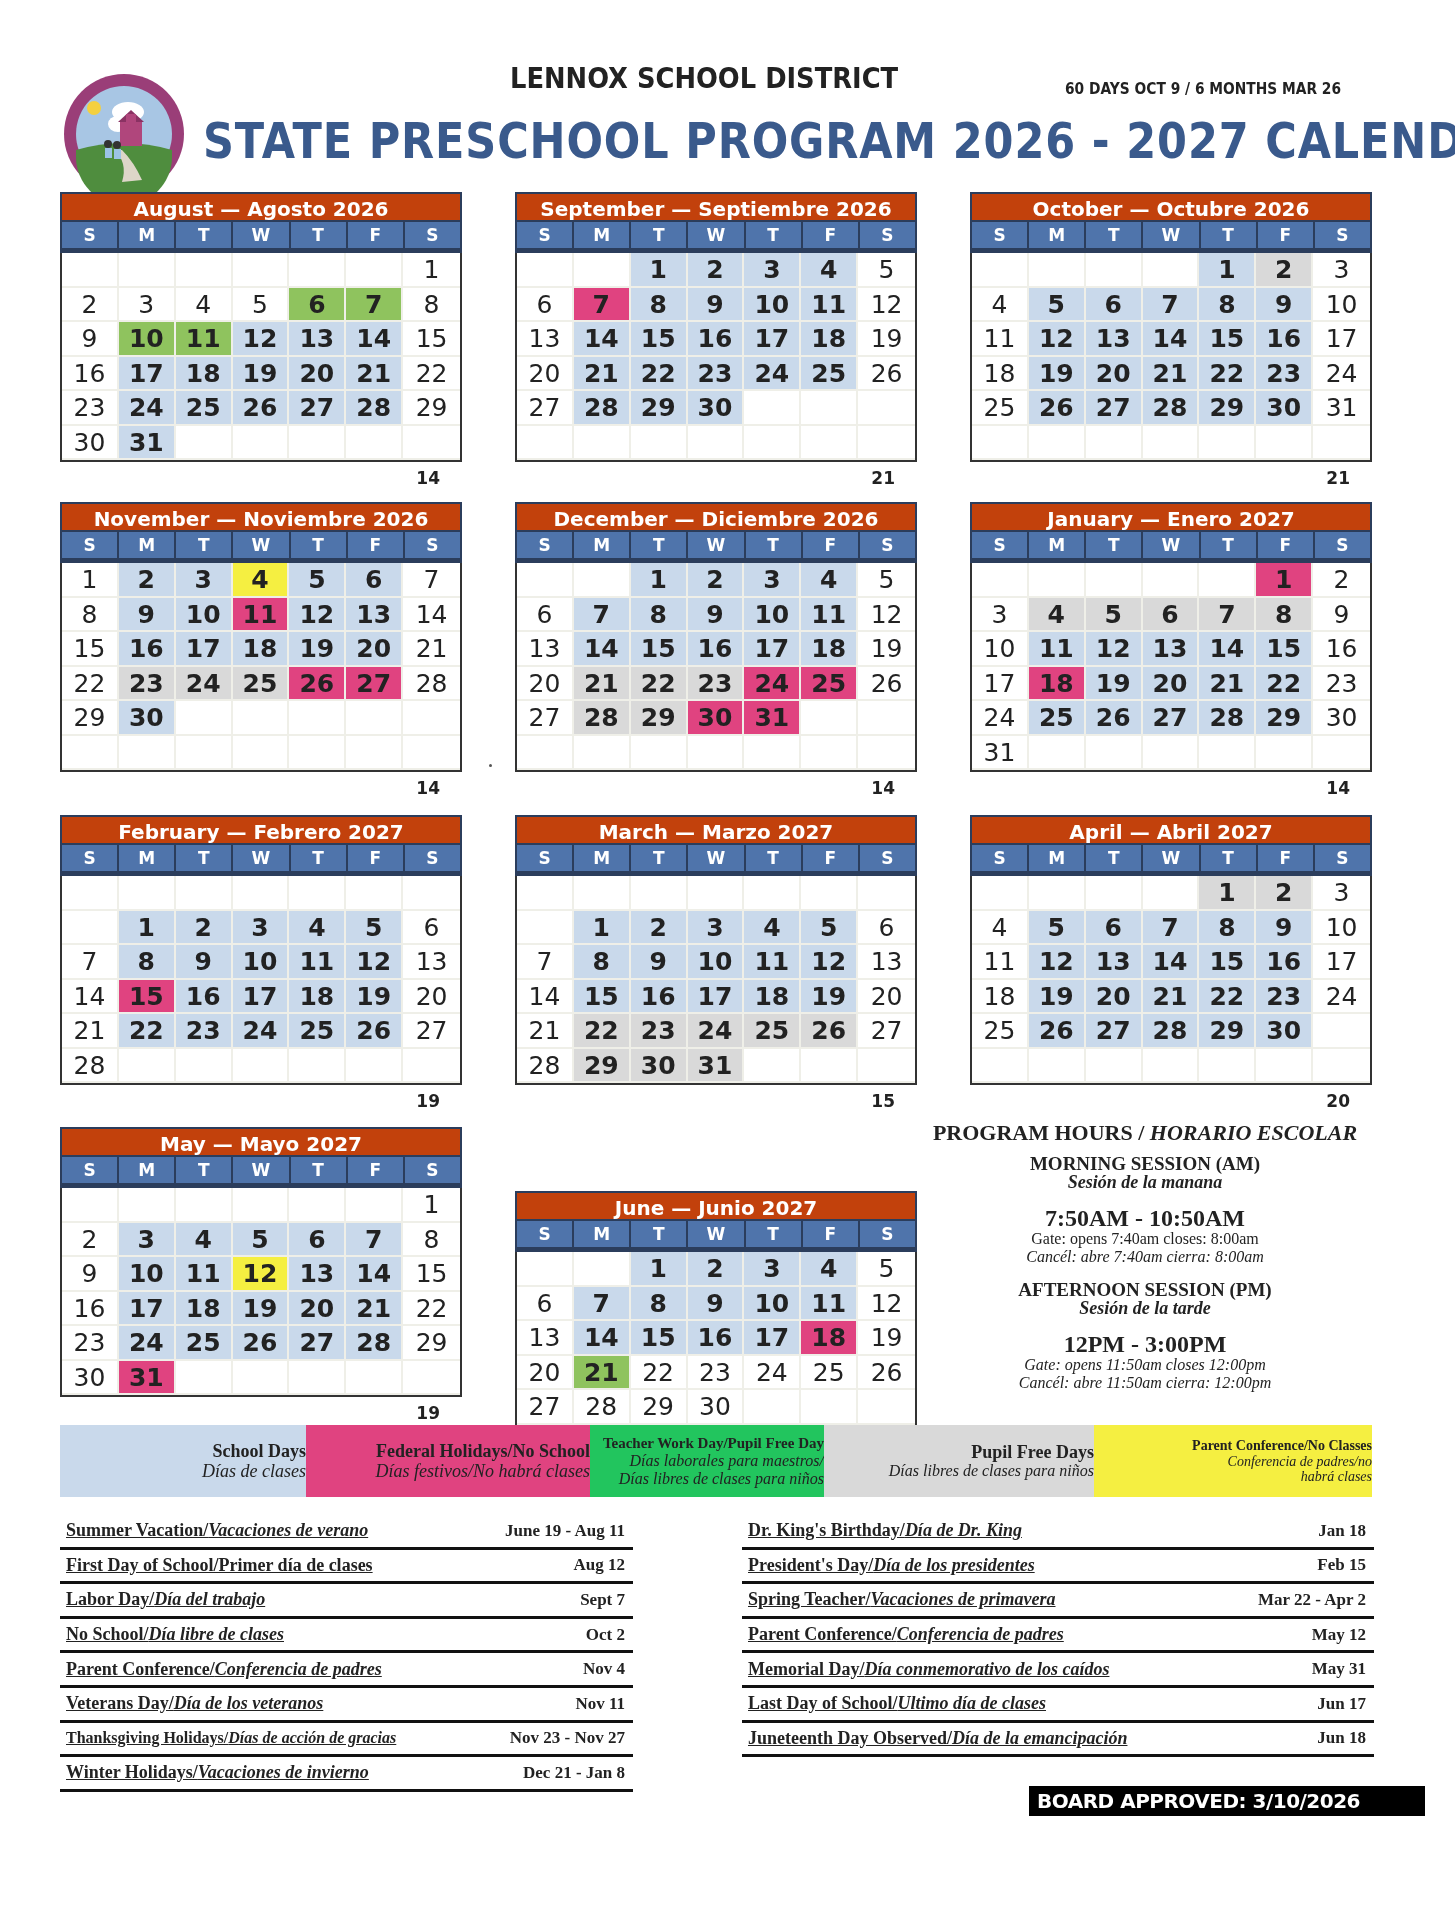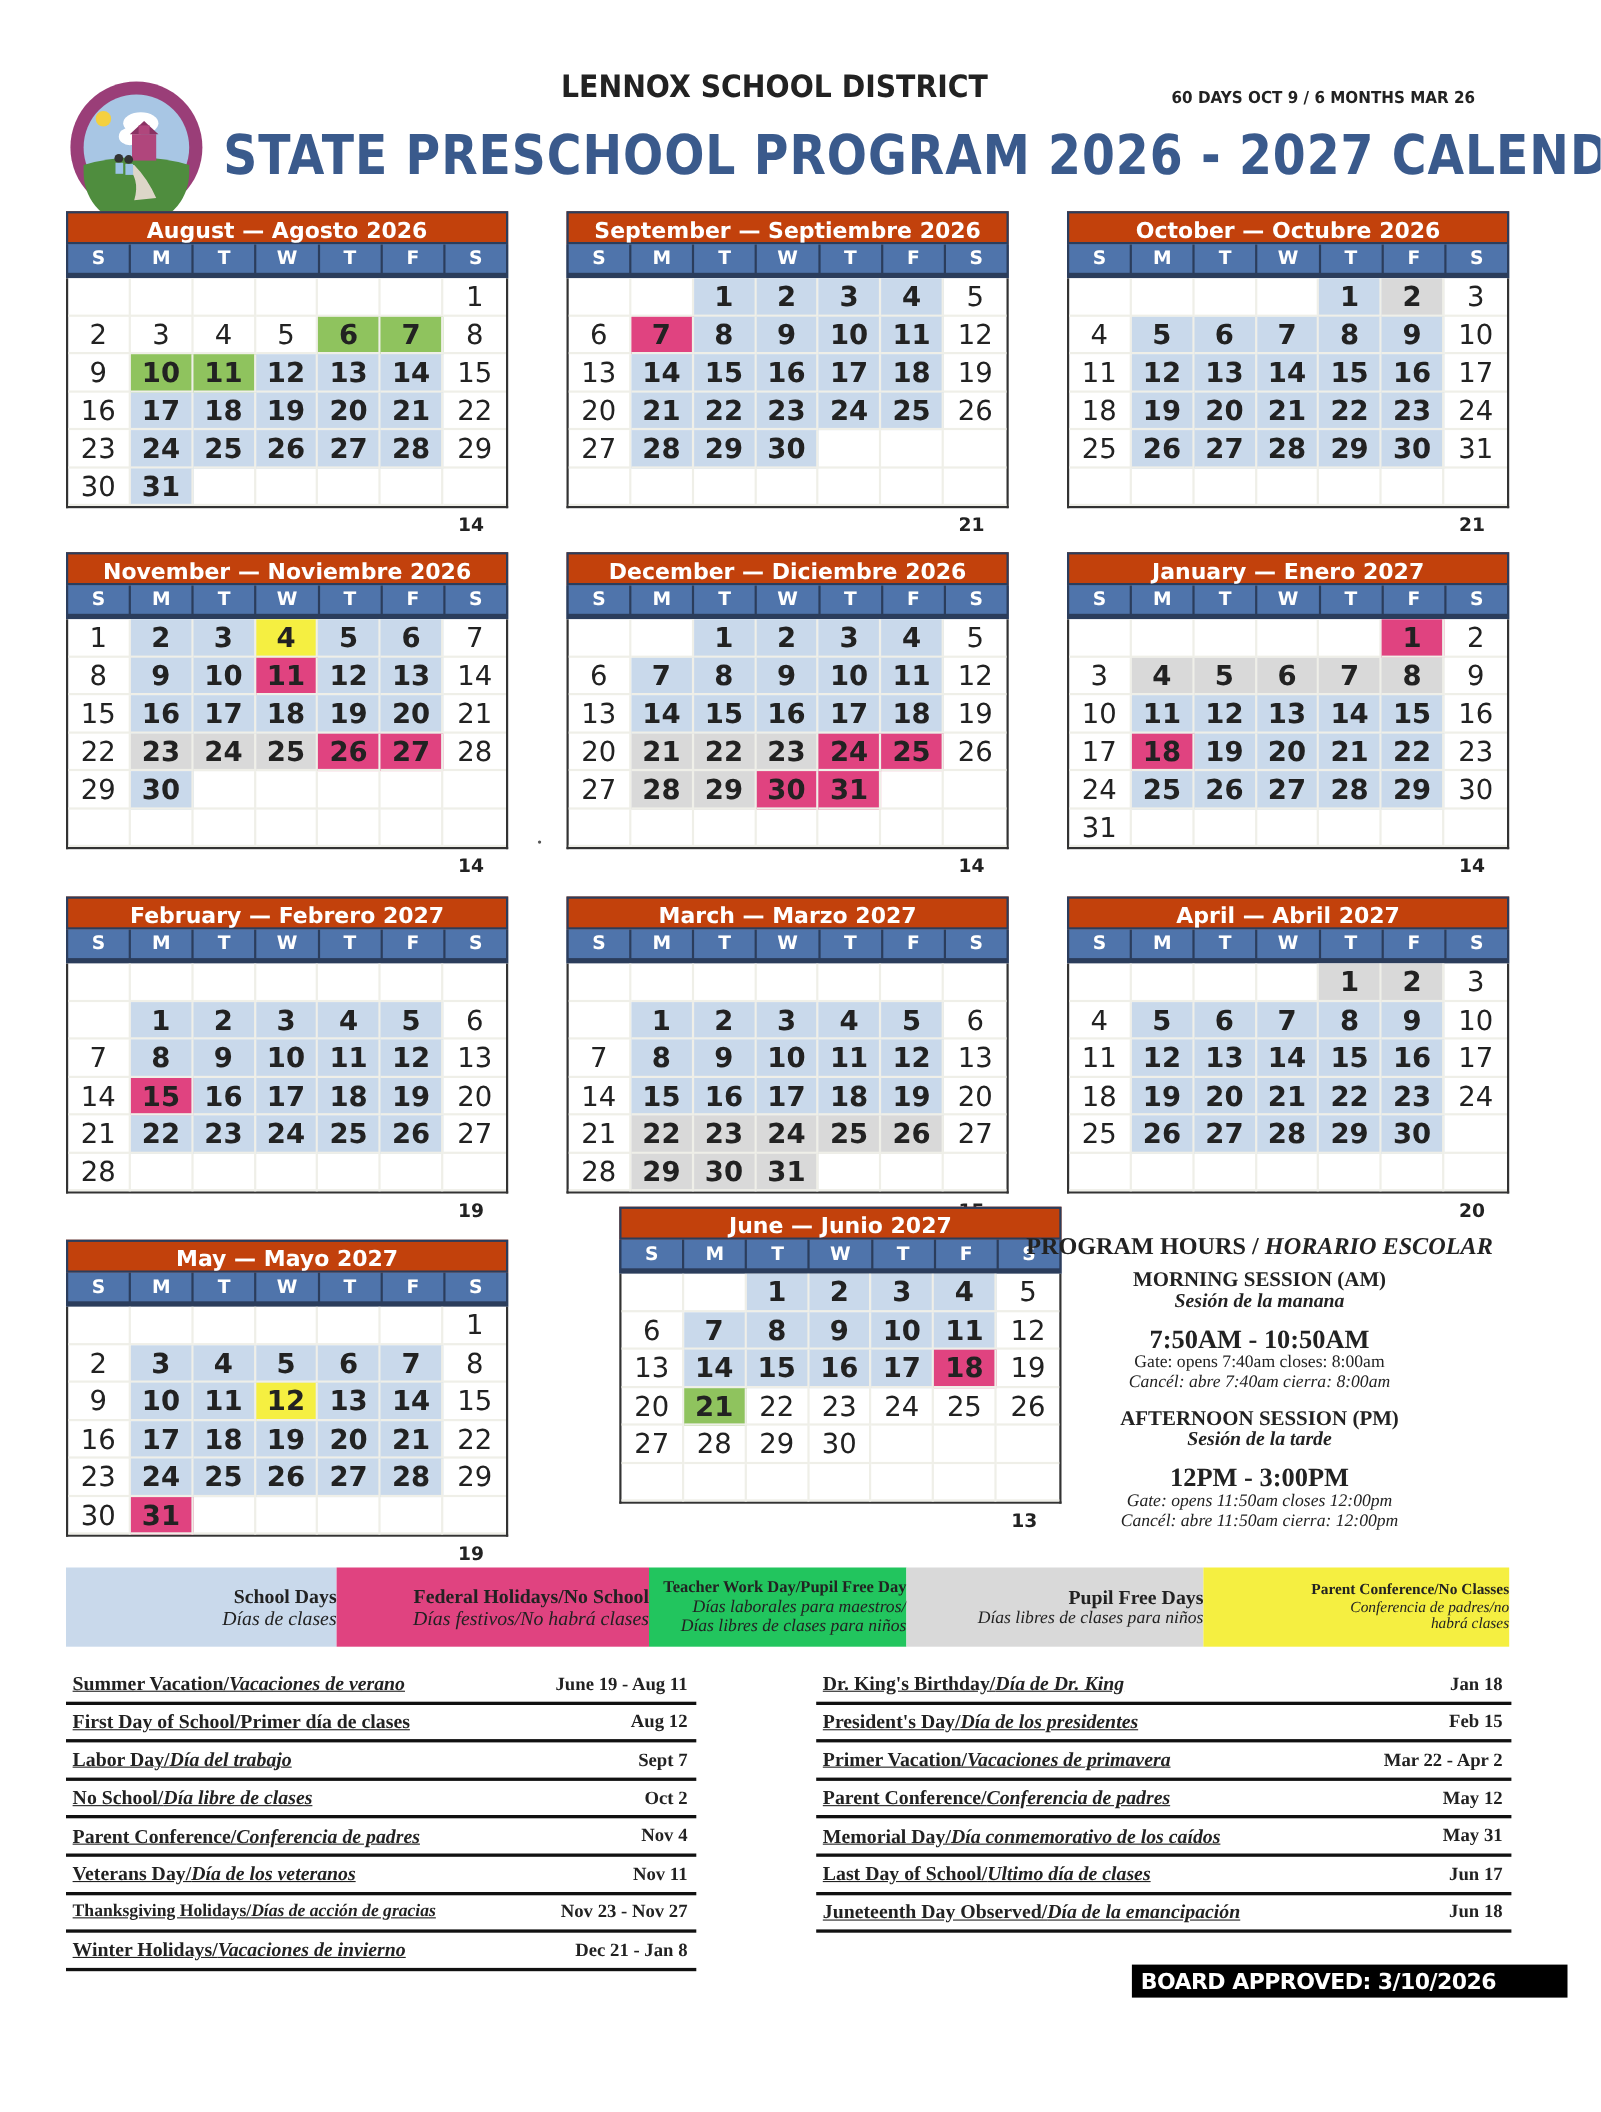--- a/index.html
+++ b/index.html
@@ -642,21 +642,21 @@
         <div class="cell">30</div>
         <div class="cell h">31</div>
         <div class="cell"></div>
         <div class="cell"></div>
         <div class="cell"></div>
         <div class="cell"></div>
         <div class="cell"></div>
       </div>
       <div class="count">19</div>
     </div>
-    <div class="month" style="left: 515px; top: 1097px; margin-left: 48px;">
+    <div class="month" style="left: 515px; top: 1191px;">
       <div class="month-title">June — Junio 2027</div>
       <div class="dow-row">
         <div class="dow">S</div>
         <div class="dow">M</div>
         <div class="dow">T</div>
         <div class="dow">W</div>
         <div class="dow">T</div>
         <div class="dow">F</div>
         <div class="dow">S</div>
       </div>
@@ -785,21 +785,21 @@
 <div class="events" id="events-right" style="left:742px;top:1515px;width:632px;">
     <div class="event-row">
       <span class="name"><span>Dr. King's Birthday/</span><i>Día de Dr. King</i></span>
       <span class="date">Jan 18</span>
     </div>
     <div class="event-row">
       <span class="name"><span>President's Day/</span><i>Día de los presidentes</i></span>
       <span class="date">Feb 15</span>
     </div>
     <div class="event-row">
-      <span class="name"><span>Primer Vacation/</span><i>Vacaciones de primavera</i></span>
+      <span class="name"><span>Spring Teacher/</span><i>Vacaciones de primavera</i></span>
       <span class="date">Mar 22 - Apr 2</span>
     </div>
     <div class="event-row">
       <span class="name"><span>Parent Conference/</span><i>Conferencia de padres</i></span>
       <span class="date">May 12</span>
     </div>
     <div class="event-row">
       <span class="name"><span>Memorial Day/</span><i>Día conmemorativo de los caídos</i></span>
       <span class="date">May 31</span>
     </div>

